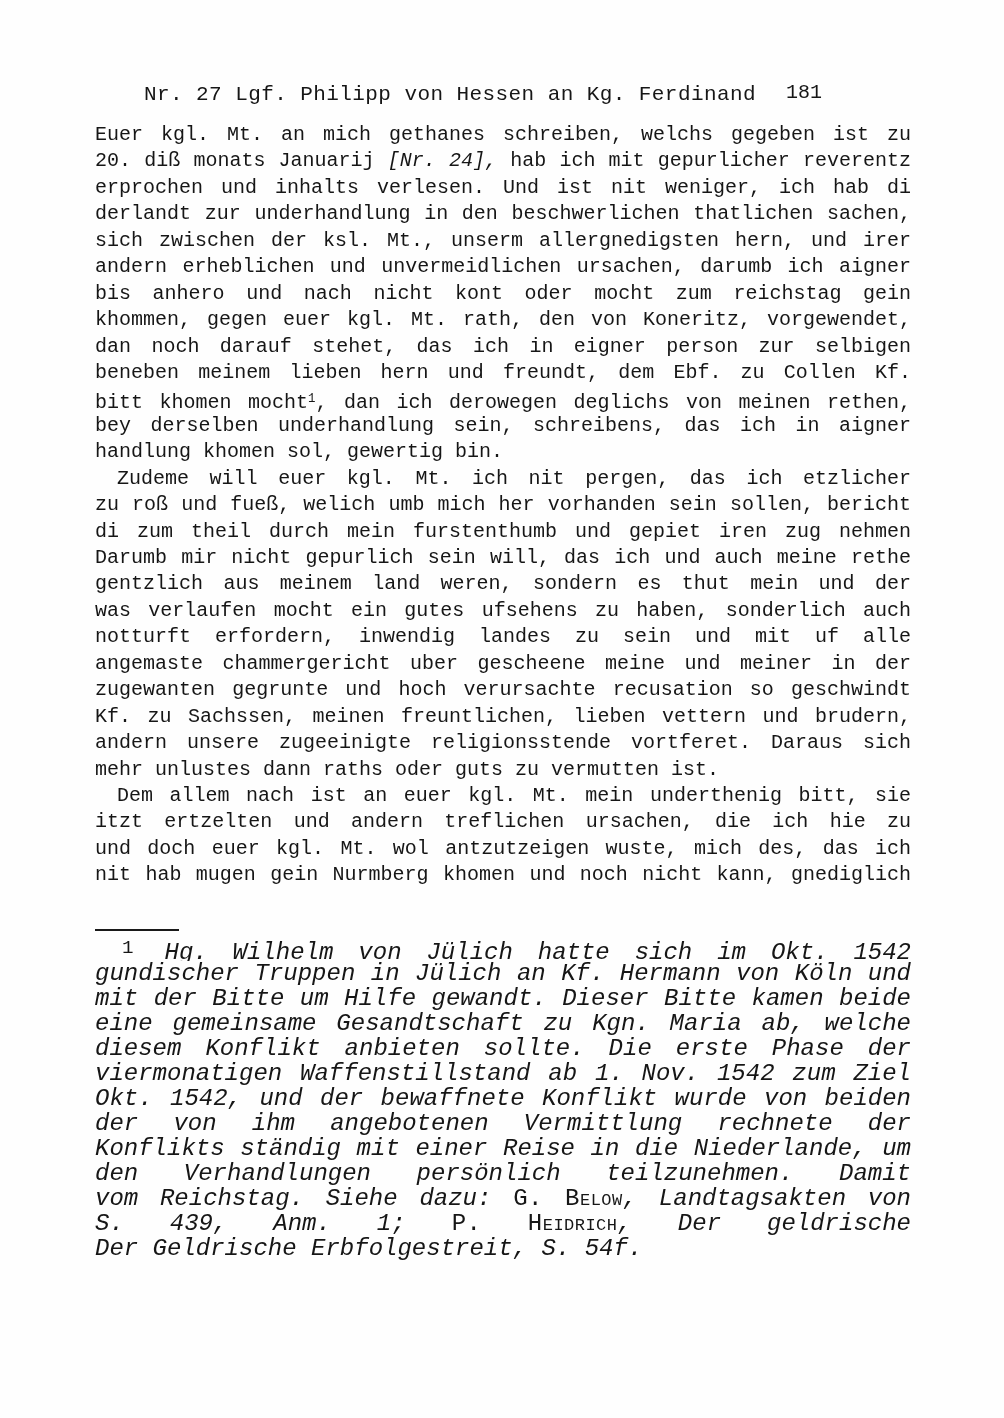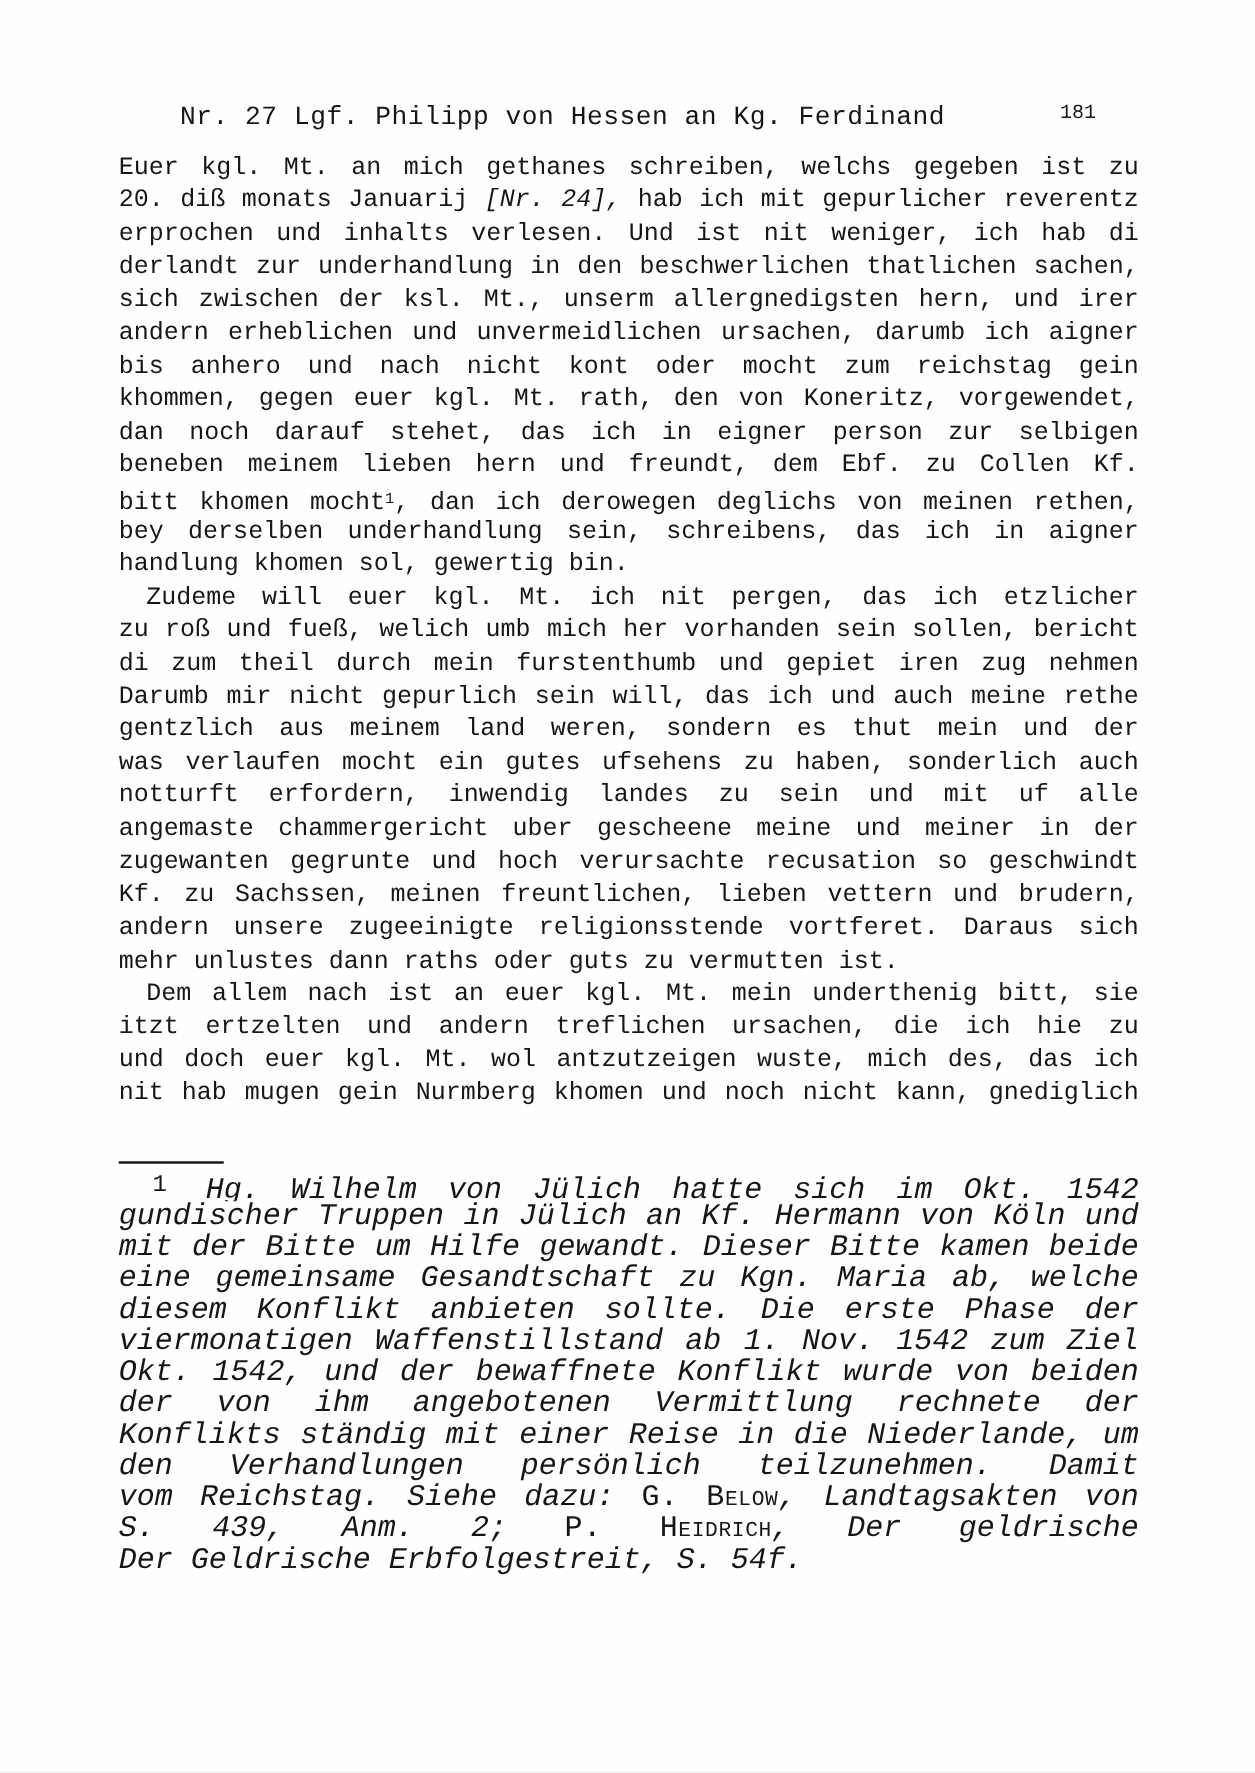--- a/index.html
+++ b/index.html
@@ -12,22 +12,22 @@
     color:var(--ink);
     font-family:Liberation Mono, monospace;
   }
   .running-title{
     position:absolute; top:83px; left:450px;
     transform:translateX(-50%);
     white-space:nowrap;
     font-size:21px; letter-spacing:0.02em;
   }
   .page-number{
-    position:absolute; top:81px; left:848px;
-    font-size:16px;
+    position:absolute; top:81px; left:786px;
+    font-size:20px;
   }
   .body-text{
     position:absolute; top:122px; left:95px; width:816px;
     font-size:20px; line-height:26.45px;
   }
   .fn-rule{
     position:absolute; top:929px; left:95px; width:84px;
     border-top:2px solid #1a1a1a;
   }
   .fn{
@@ -92,16 +92,16 @@
       <div class="line"><span>gundischer Truppen in Jülich an Kf. Hermann von Köln und Lgf. Philipp von Hessen</span></div>
       <div class="line"><span>mit der Bitte um Hilfe gewandt. Dieser Bitte kamen beide Fürsten nach und fertigten</span></div>
       <div class="line"><span>eine gemeinsame Gesandtschaft zu Kgn. Maria ab, welche die Vermittlung der Fürsten in</span></div>
       <div class="line"><span>diesem Konflikt anbieten sollte. Die erste Phase der Vermittlungsverhandlungen, die einen</span></div>
       <div class="line"><span>viermonatigen Waffenstillstand ab 1. Nov. 1542 zum Ziel hatten, scheiterten jedoch Ende</span></div>
       <div class="line"><span>Okt. 1542, und der bewaffnete Konflikt wurde von beiden Seiten fortgesetzt. Auf Grund</span></div>
       <div class="line"><span>der von ihm angebotenen Vermittlung rechnete der Landgraf während der Fortdauer des</span></div>
       <div class="line"><span>Konflikts ständig mit einer Reise in die Niederlande, um neben dem Kf. von Köln an</span></div>
       <div class="line"><span>den Verhandlungen persönlich teilzunehmen. Damit entschuldigte er auch sein Fernbleiben</span></div>
       <div class="line"><span>vom Reichstag. Siehe dazu: </span><span class="sc">G. Below</span><span>, Landtagsakten von Jülich-Berg, Bd. 1, S. 434 und</span></div>
-      <div class="line"><span>S. 439, Anm. 2; </span><span class="sc">P. Heidrich</span><span>, Der geldrische Erbfolgestreit, S. 71–73; </span><span class="sc">W. Crecelius</span><span>,</span></div>
+      <div class="line"><span>S. 439, Anm. 1; </span><span class="sc">P. Heidrich</span><span>, Der geldrische Erbfolgestreit, S. 71–73; </span><span class="sc">W. Crecelius</span><span>,</span></div>
       <div class="line end"><span>Der Geldrische Erbfolgestreit, S. 54f.</span></div>
     </div>
 </div>
 
 </body></html>

